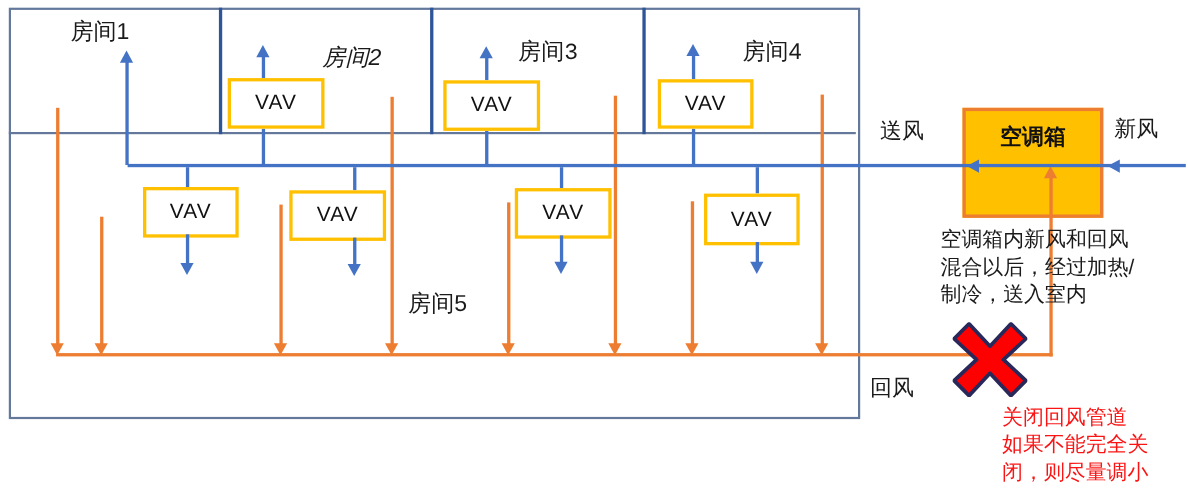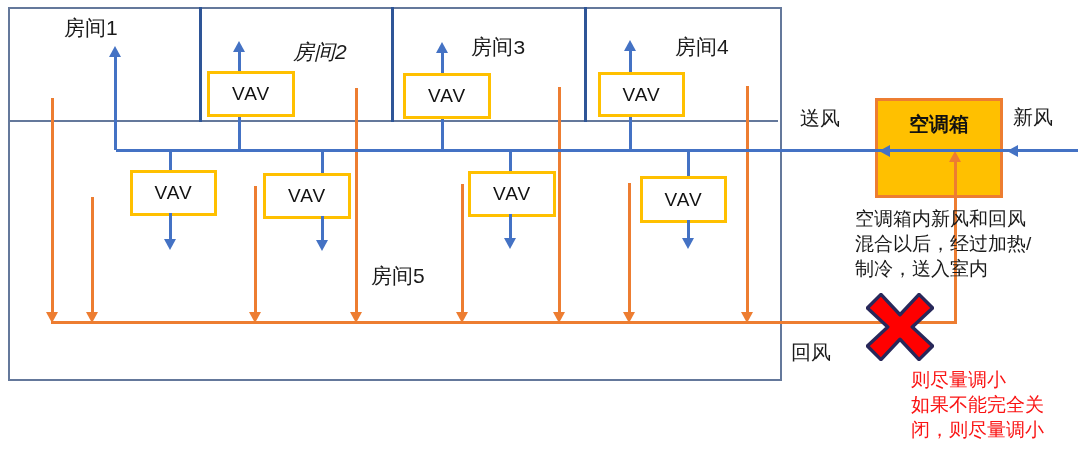--- a/index.html
+++ b/index.html
@@ -143,18 +143,18 @@
   <div class="flow-lbl" style="left:1013px;top:104px;">新风</div>
   <div class="flow-lbl" style="left:791px;top:339px;">回风</div>
 
   <div class="note" style="left:836px;top:206px;">
     <div>空调箱内新风和回风</div>
     <div>混合以后，经过加热/</div>
     <div>制冷，送入室内</div>
   </div>
 
   <div class="note note-red" style="left:892px;top:367px;">
-    <div>则尽量调小</div>
+    <div>关闭回风管道</div>
     <div>如果不能完全关</div>
     <div>闭，则尽量调小</div>
   </div>
 
 </div>
 
 </body></html>

